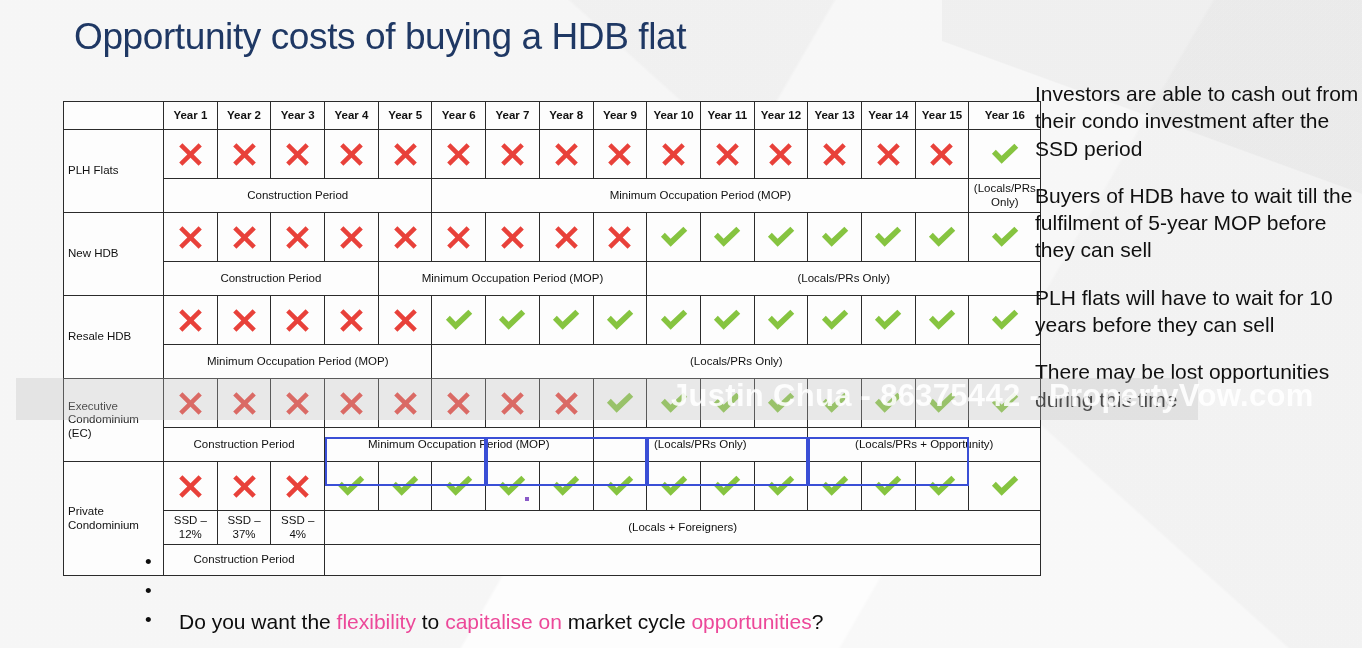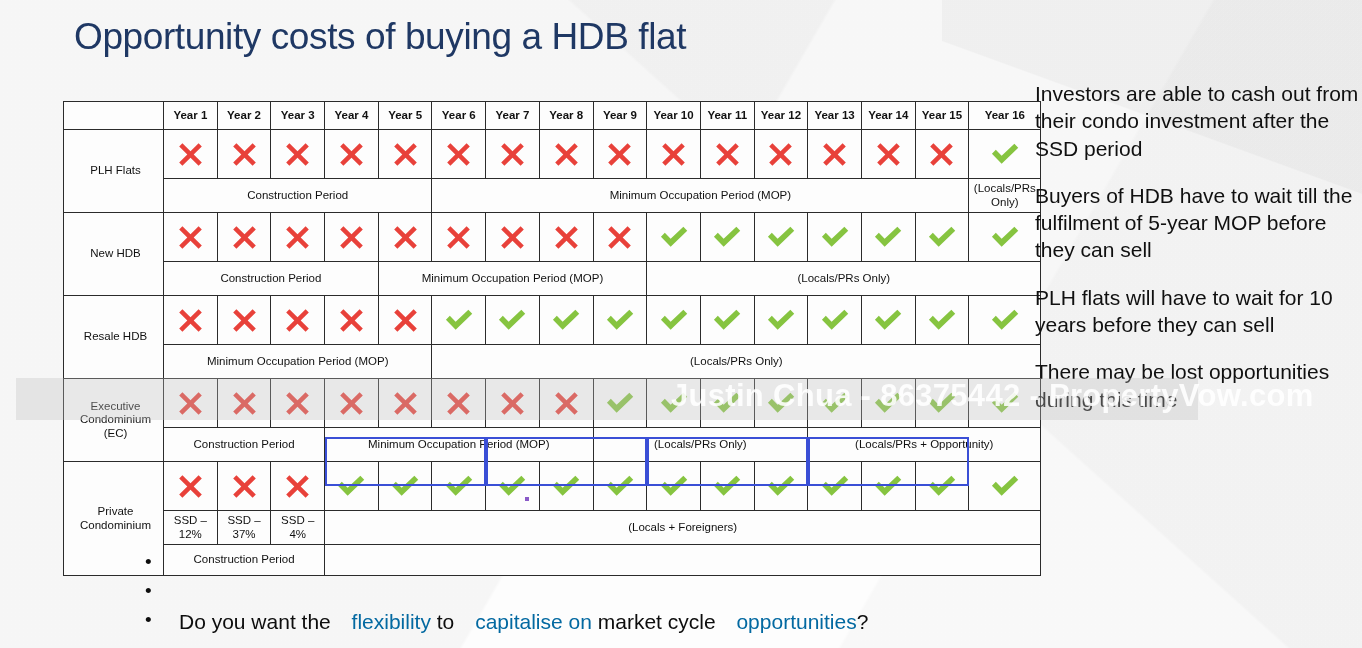--- a/index.html
+++ b/index.html
@@ -39,21 +39,21 @@
     border:1px solid #2b2b2b;
     padding:0;
     font-size:11.5px;
     color:#111;
     text-align:center;
     vertical-align:middle;
     background:#fdfdfd;
     line-height:1.15;
   }
   #grid td.rowlabel{
-    text-align:center;
+    text-align:left;
     padding-left:4px;
     font-size:11.5px;
     border-right:1.6px solid #2b2b2b;
   }
   #grid tr.hdr td{
     font-weight:bold;
     height:27px;
     font-size:11.5px;
     border-top:1.6px solid #2b2b2b;
   }
@@ -85,21 +85,21 @@
   #notes p:last-child{margin-bottom:0;}
 
   
   #bullets{
     position:absolute;left:145px;top:548px;z-index:5;
     font-size:21px;line-height:1.52;color:#0d0d0d;
   }
   #bullets .row{display:flex;align-items:flex-start;}
   #bullets .bdot{width:34px;flex:0 0 34px;text-align:left;font-size:19px;line-height:1.52;}
   .red{color:#E8413A;}
-  .green{color:#0369a1;margin-left:15px;}
+  .green{color:#ec4899;}
 
   
   #watermark{
     position:absolute;left:16px;top:378px;width:1182px;height:42px;z-index:7;
     background:rgba(190,190,190,0.33);
     display:flex;align-items:flex-start;
     pointer-events:none;
   }
   #watermark span{
     font-size:31px;font-weight:bold;color:rgba(255,255,255,0.88);

